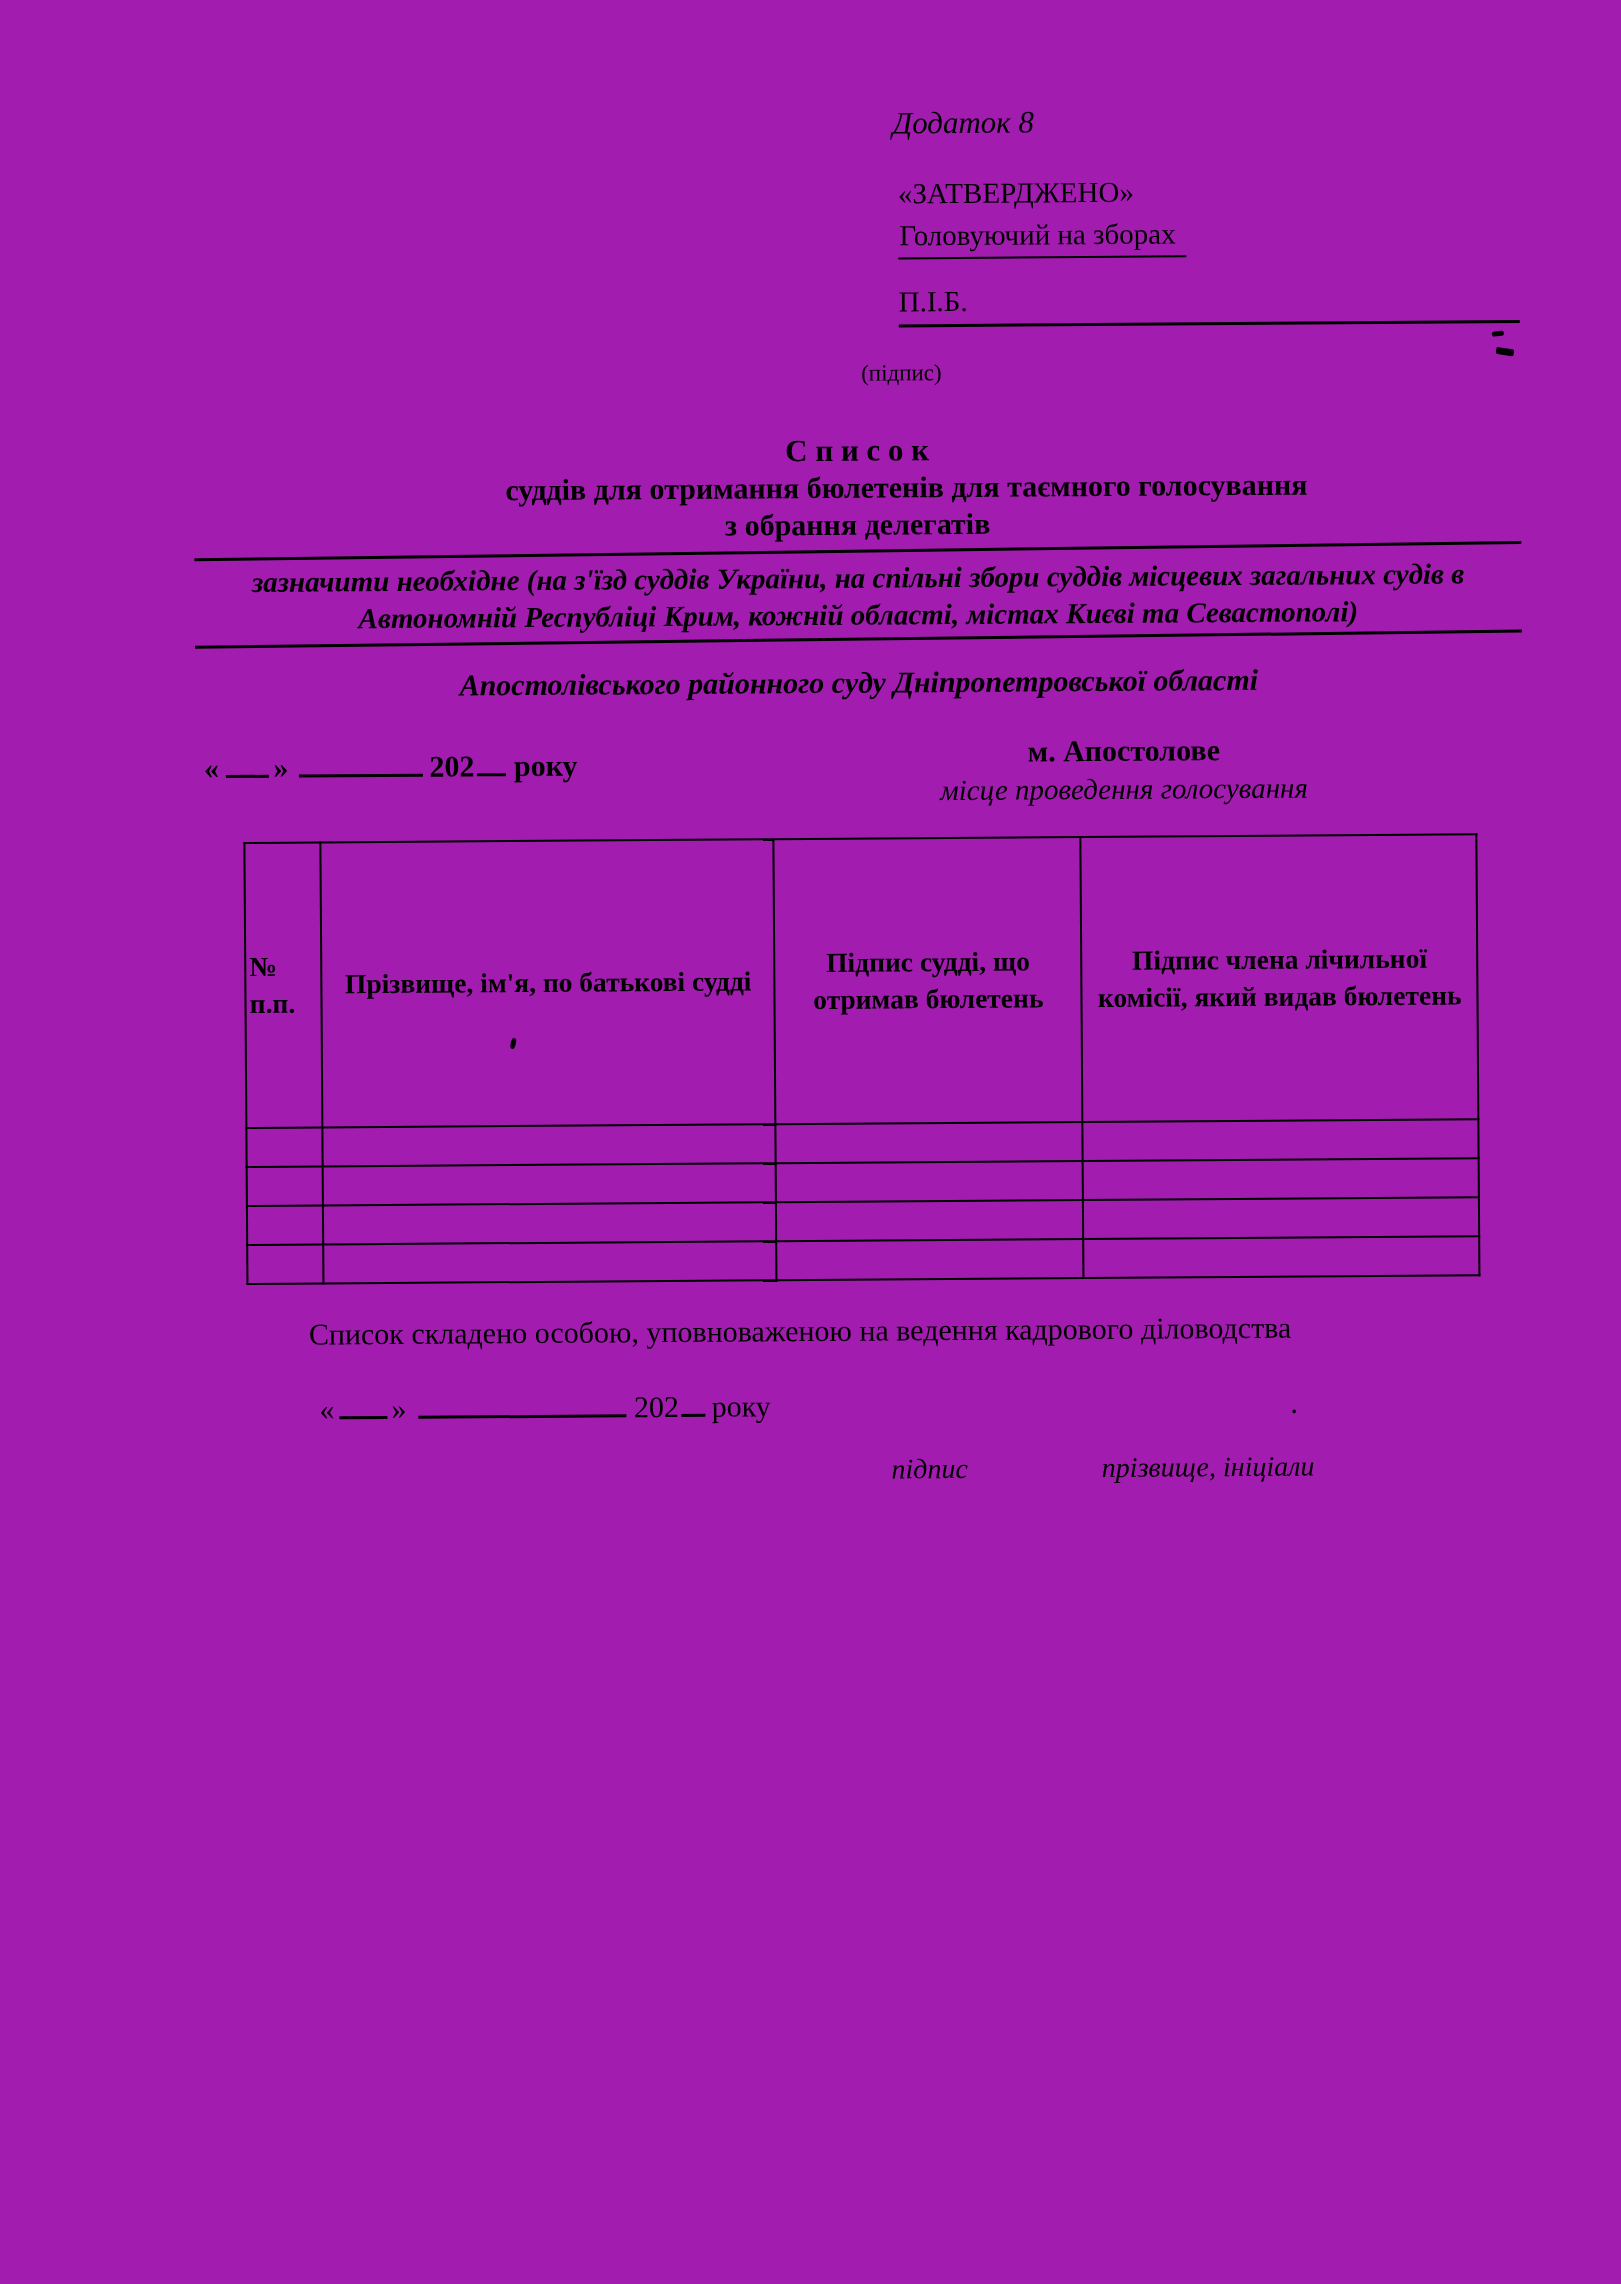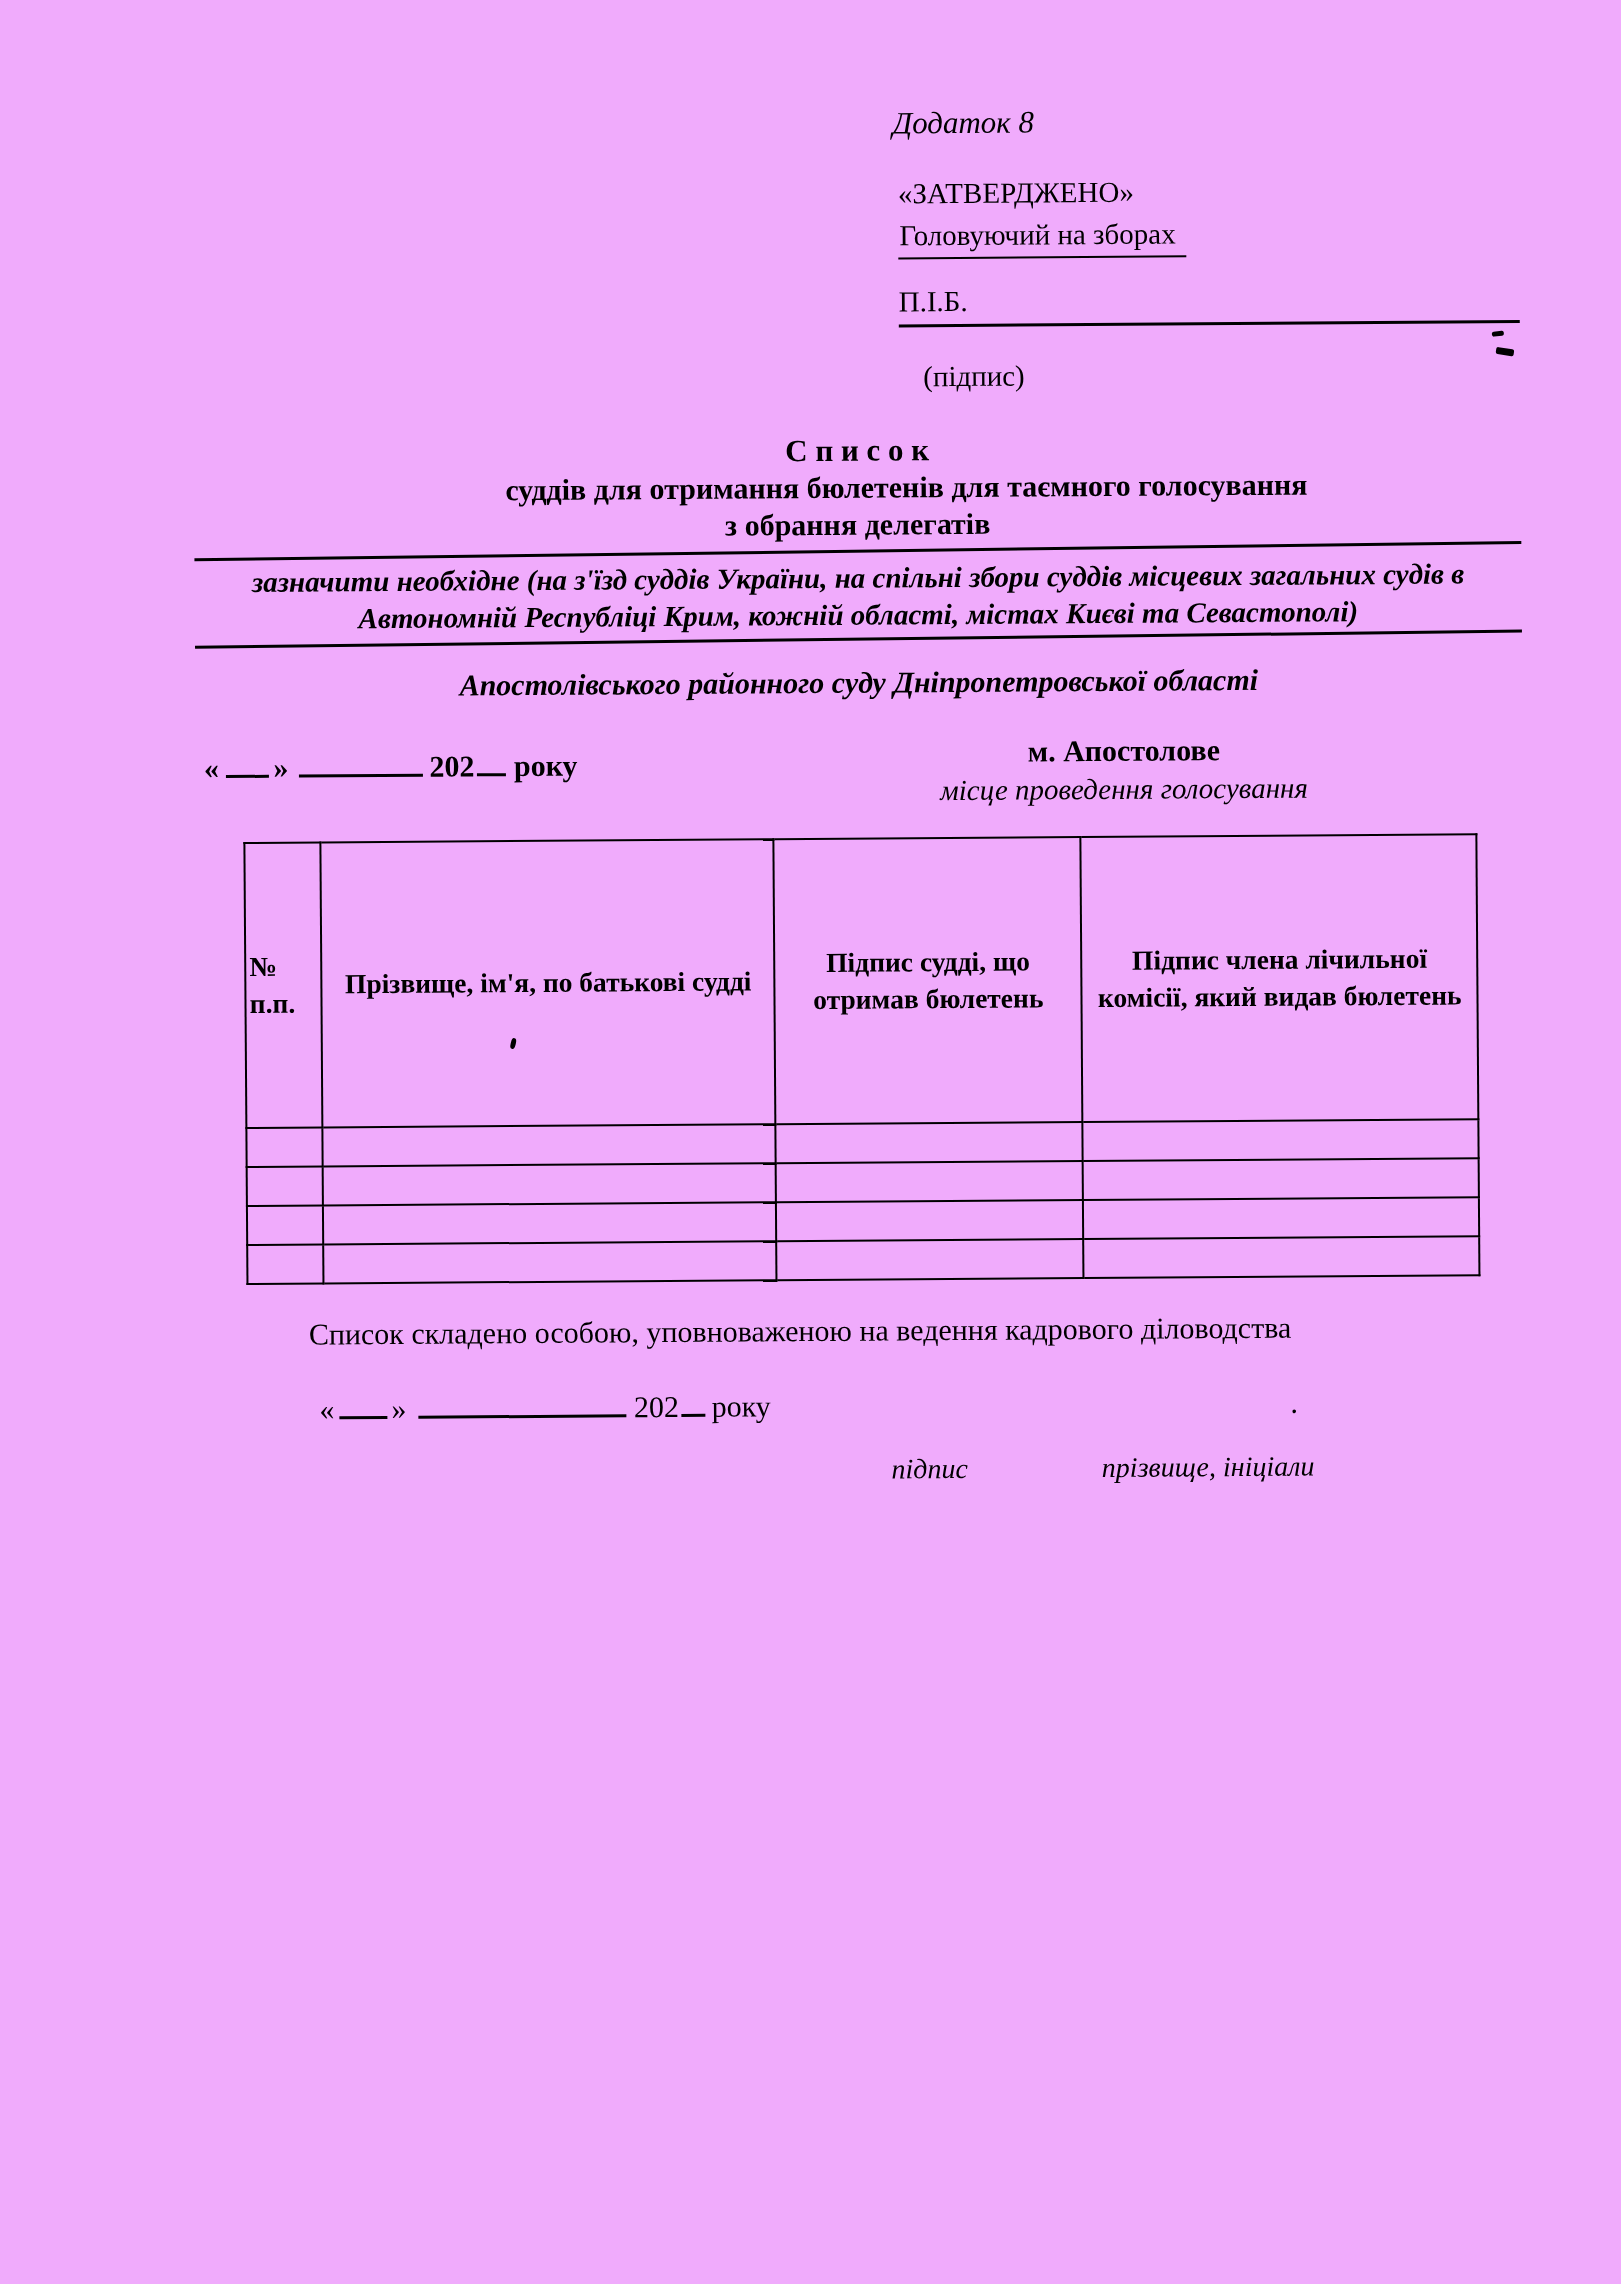--- a/index.html
+++ b/index.html
@@ -1,29 +1,29 @@
 <!DOCTYPE html>
 <html style="font-size:10.5px"><head>
 <meta charset="utf-8">
 <style>
   html,body{margin:0;padding:0;background:#ffffff;}
   .page{
-    position:relative;width:1622px;height:2284px;background:#f0abfc;
+    position:relative;width:1622px;height:2284px;background:#a21caf;
     overflow:hidden;color:#000;font-family:"Liberation Serif", serif;
   }
   .sheet{position:absolute;inset:0;transform:rotate(-0.4deg);transform-origin:811px 785px;}
   .abs{position:absolute;}
 
   
   .annex{left:897px;top:106px;font-style:italic;font-size:31px;}
   .approved{left:902px;top:178px;font-size:29px;}
   .chairman{left:902px;top:220px;font-size:29px;}
   .chairman .ul{display:inline-block;border-bottom:2.6px solid #000;padding:0 10.5px 4.6px 1.3px;}
   .pib-row{left:902px;top:286px;width:621px;border-bottom:3.3px solid #000;padding-bottom:5.9px;font-size:29px;}
-  .sig-caption{left:926px;top:361px;font-size:29px;text-align:center;}
+  .sig-caption{left:864px;top:361px;font-size:23px;text-align:center;}
 
   
   .title-block{left:196px;top:432px;width:1327px;text-align:center;}
   .t-head{font-weight:bold;font-size:31px;line-height:37px;}
   .t-sub{font-weight:bold;font-size:30px;line-height:37px;}
   .t-sub.indent{padding-left:98px;}
   .rule{border:none;border-top:3.3px solid #000;margin:7.2px 0 0 0;transform:rotate(-0.35deg);}
   .rule.r2{margin-top:4.6px;transform:rotate(-0.3deg);}
   .t-note{font-weight:bold;font-style:italic;font-size:29px;line-height:37px;}
   .t-note.first{margin-top:6.5px;}

